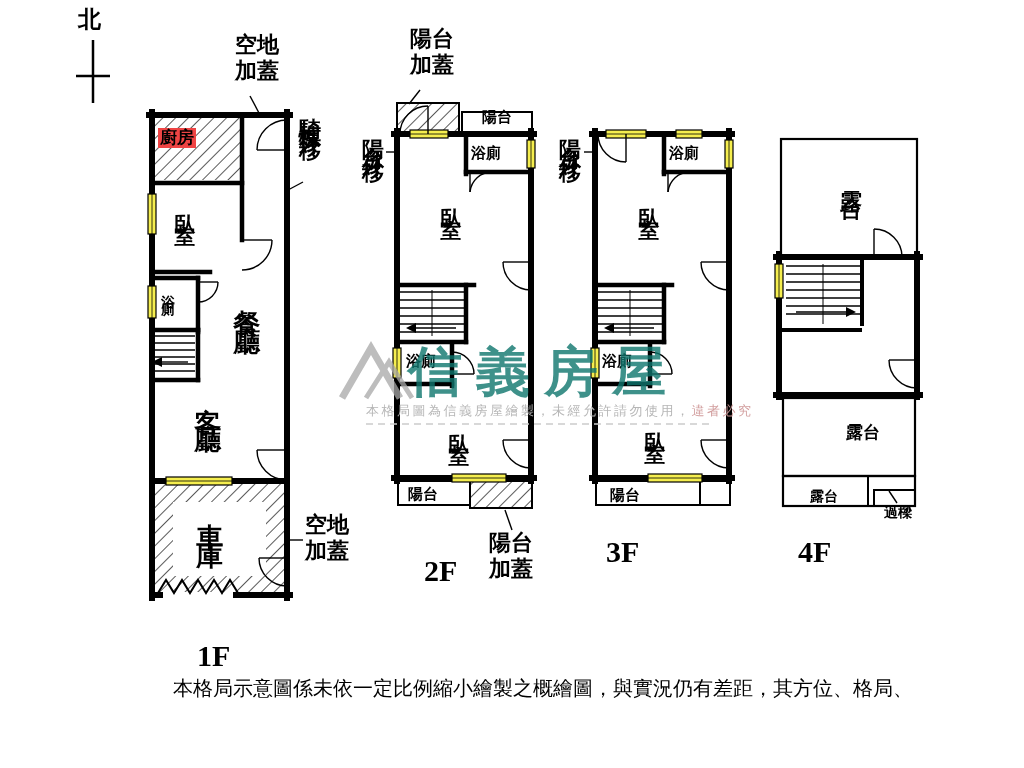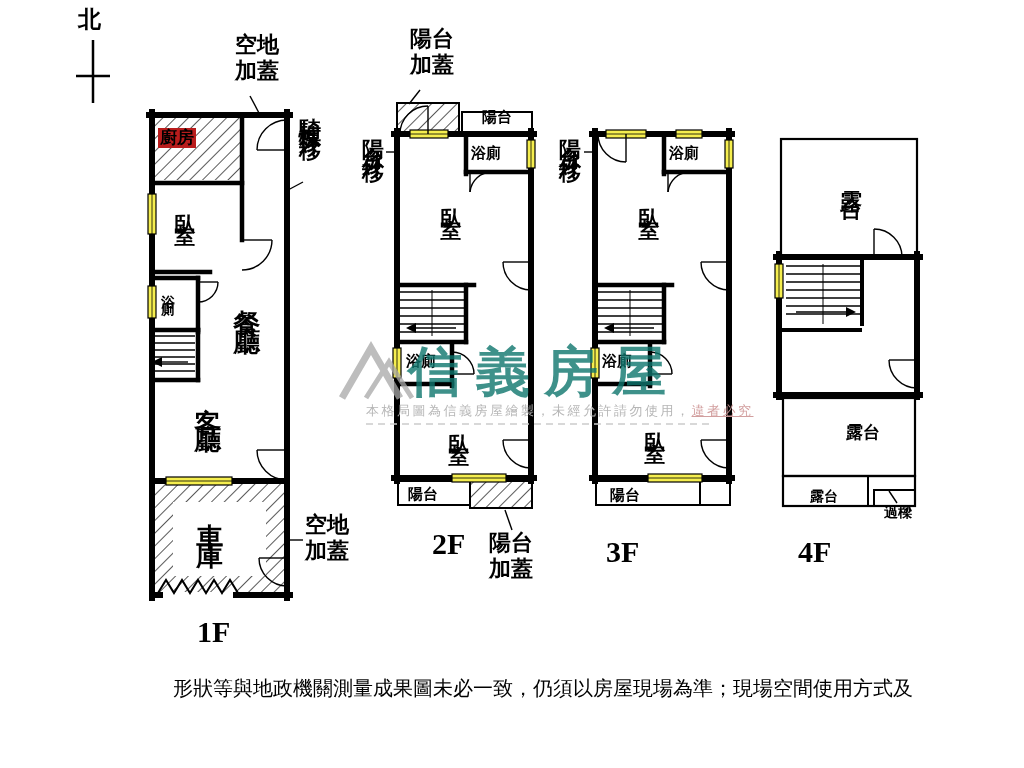--- a/index.html
+++ b/index.html
@@ -7,21 +7,21 @@
         font-family:"Liberation Sans",sans-serif;}
   svg{position:absolute;left:0;top:0;}
   .lbl{position:absolute;color:#000;font-weight:700;line-height:1.18;white-space:pre;}
   .ctr{text-align:center;}
   .v{writing-mode:vertical-rl;text-orientation:upright;}
   .fl{font-family:"Liberation Serif",serif;font-weight:600;font-size:30px;white-space:nowrap;}
   .wm-brand{position:absolute;left:408px;top:336px;font-family:"Liberation Serif",serif;
             font-size:54px;font-weight:700;color:#0f766e;letter-spacing:14px;opacity:.8;white-space:nowrap;}
   .wm-notice{position:absolute;left:366px;top:402px;font-size:13px;color:#b3b3b3;
              letter-spacing:2.5px;opacity:.95;white-space:nowrap;}
-  .wm-notice .tail{color:#d09a9a;text-decoration:underline;}
+  .wm-notice .tail{color:#d09a9a;}
   .disc{position:absolute;left:173px;top:676px;font-family:"Liberation Serif",serif;
         font-size:20px;line-height:25.5px;color:#000;font-weight:400;white-space:nowrap;}
 </style>
 </head>
 <body>
 
 <div class="page">
 
 <svg width="1024" height="768" viewBox="0 0 1024 768">
   <defs>
@@ -264,41 +264,41 @@
     <path d="M342,398 L371,348 L400,398" stroke-width="7"></path>
     <path d="M366,398 L389,362 L412,398" stroke-width="5"></path>
   </g>
   <line x1="366" y1="424" x2="710" y2="424" stroke="#cccccc" stroke-width="1.5" stroke-dasharray="7,5"></line>
 </svg>
 
 <div class="lbl" style="left:78px;top:6px;font-size:23px;">北</div>
 
 <div class="lbl ctr" style="left:211px;top:32px;width:92px;font-size:22px;font-weight:600;">空地
 加蓋</div>
-<div class="lbl" style="left:158px;top:128px;font-size:17px;background:#b91c1c;padding:0 2px;">廚房</div>
+<div class="lbl" style="left:158px;top:128px;font-size:17px;background:#ef4444;padding:0 2px;">廚房</div>
 <div class="lbl v" style="left:297px;top:100px;font-size:22px;font-weight:600;letter-spacing:7px;">騎樓外移</div>
 <div class="lbl v" style="left:172px;top:198px;font-size:21px;letter-spacing:9px;">臥室</div>
 <div class="lbl v" style="left:160px;top:284px;font-size:14px;letter-spacing:5px;">浴廁</div>
 <div class="lbl v" style="left:230px;top:288px;font-size:27px;letter-spacing:16px;">餐廳</div>
 <div class="lbl v" style="left:191px;top:386px;font-size:27px;letter-spacing:16px;">客廳</div>
 <div class="lbl v" style="left:193px;top:502px;font-size:27px;letter-spacing:16px;">車庫</div>
 <div class="lbl" style="left:305px;top:512px;font-size:22px;font-weight:600;">空地
 加蓋</div>
-<div class="lbl fl" style="left:197px;top:614px;">1F</div>
+<div class="lbl fl" style="left:197px;top:638px;">1F</div>
 
 <div class="lbl ctr" style="left:386px;top:26px;width:92px;font-size:22px;font-weight:600;">陽台
 加蓋</div>
 <div class="lbl v" style="left:360px;top:122px;font-size:22px;font-weight:600;letter-spacing:7px;">陽台外移</div>
 <div class="lbl" style="left:482px;top:108px;font-size:15px;">陽台</div>
 <div class="lbl" style="left:471px;top:144px;font-size:15px;">浴廁</div>
 <div class="lbl v" style="left:438px;top:192px;font-size:21px;letter-spacing:9px;">臥室</div>
 <div class="lbl" style="left:406px;top:352px;font-size:15px;">浴廁</div>
 <div class="lbl v" style="left:446px;top:418px;font-size:21px;letter-spacing:9px;">臥室</div>
 <div class="lbl" style="left:408px;top:485px;font-size:15px;">陽台</div>
-<div class="lbl fl" style="left:424px;top:526px;margin-left:8px;">2F</div>
+<div class="lbl fl" style="left:424px;top:553px;">2F</div>
 <div class="lbl" style="left:489px;top:530px;font-size:22px;font-weight:600;">陽台
 加蓋</div>
 
 <div class="lbl v" style="left:557px;top:122px;font-size:22px;font-weight:600;letter-spacing:7px;">陽台外移</div>
 <div class="lbl" style="left:669px;top:144px;font-size:15px;">浴廁</div>
 <div class="lbl v" style="left:636px;top:192px;font-size:21px;letter-spacing:9px;">臥室</div>
 <div class="lbl" style="left:602px;top:352px;font-size:15px;">浴廁</div>
 <div class="lbl v" style="left:642px;top:416px;font-size:21px;letter-spacing:9px;">臥室</div>
 <div class="lbl" style="left:610px;top:486px;font-size:15px;">陽台</div>
 <div class="lbl fl" style="left:606px;top:534px;">3F</div>
@@ -306,16 +306,16 @@
 <div class="lbl v" style="left:838px;top:172px;font-size:22px;letter-spacing:8px;">露台</div>
 <div class="lbl" style="left:846px;top:423px;font-size:17px;">露台</div>
 <div class="lbl" style="left:810px;top:488px;font-size:14px;">露台</div>
 <div class="lbl" style="left:884px;top:504px;font-size:14px;font-weight:600;">過樑</div>
 <div class="lbl fl" style="left:798px;top:534px;">4F</div>
 
 <div class="wm-brand">信義房屋</div>
 <div class="wm-notice"><span>本格局圖為信義房屋繪製，未經允許請勿使用，</span><span class="tail">違者必究</span></div>
 
 <div class="disc">
-  <div>形狀等與地政機關測量成果圖未必一致，仍須以房屋現場為準；現場空間使用方式及</div>
+  <div>本格局示意圖係未依一定比例縮小繪製之概繪圖，與實況仍有差距，其方位、格局、</div>
 </div>
 
 </div>
 
 </body></html>

